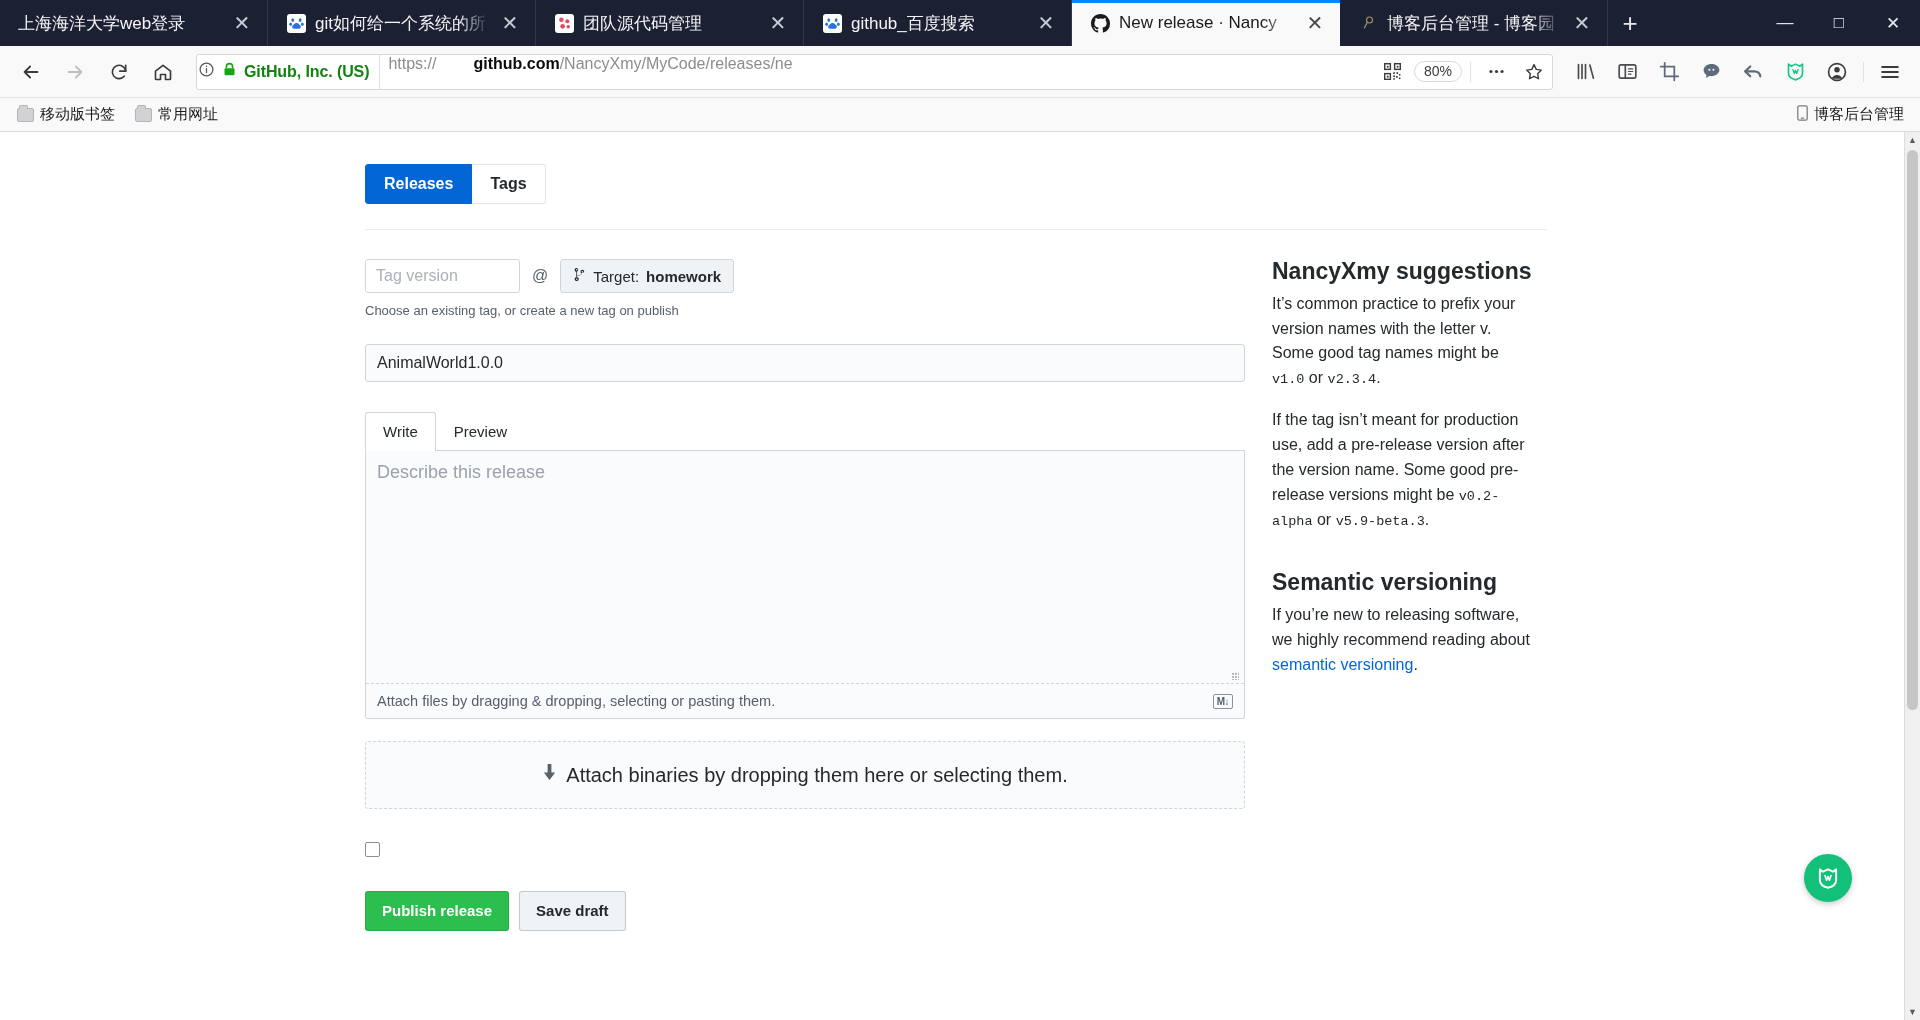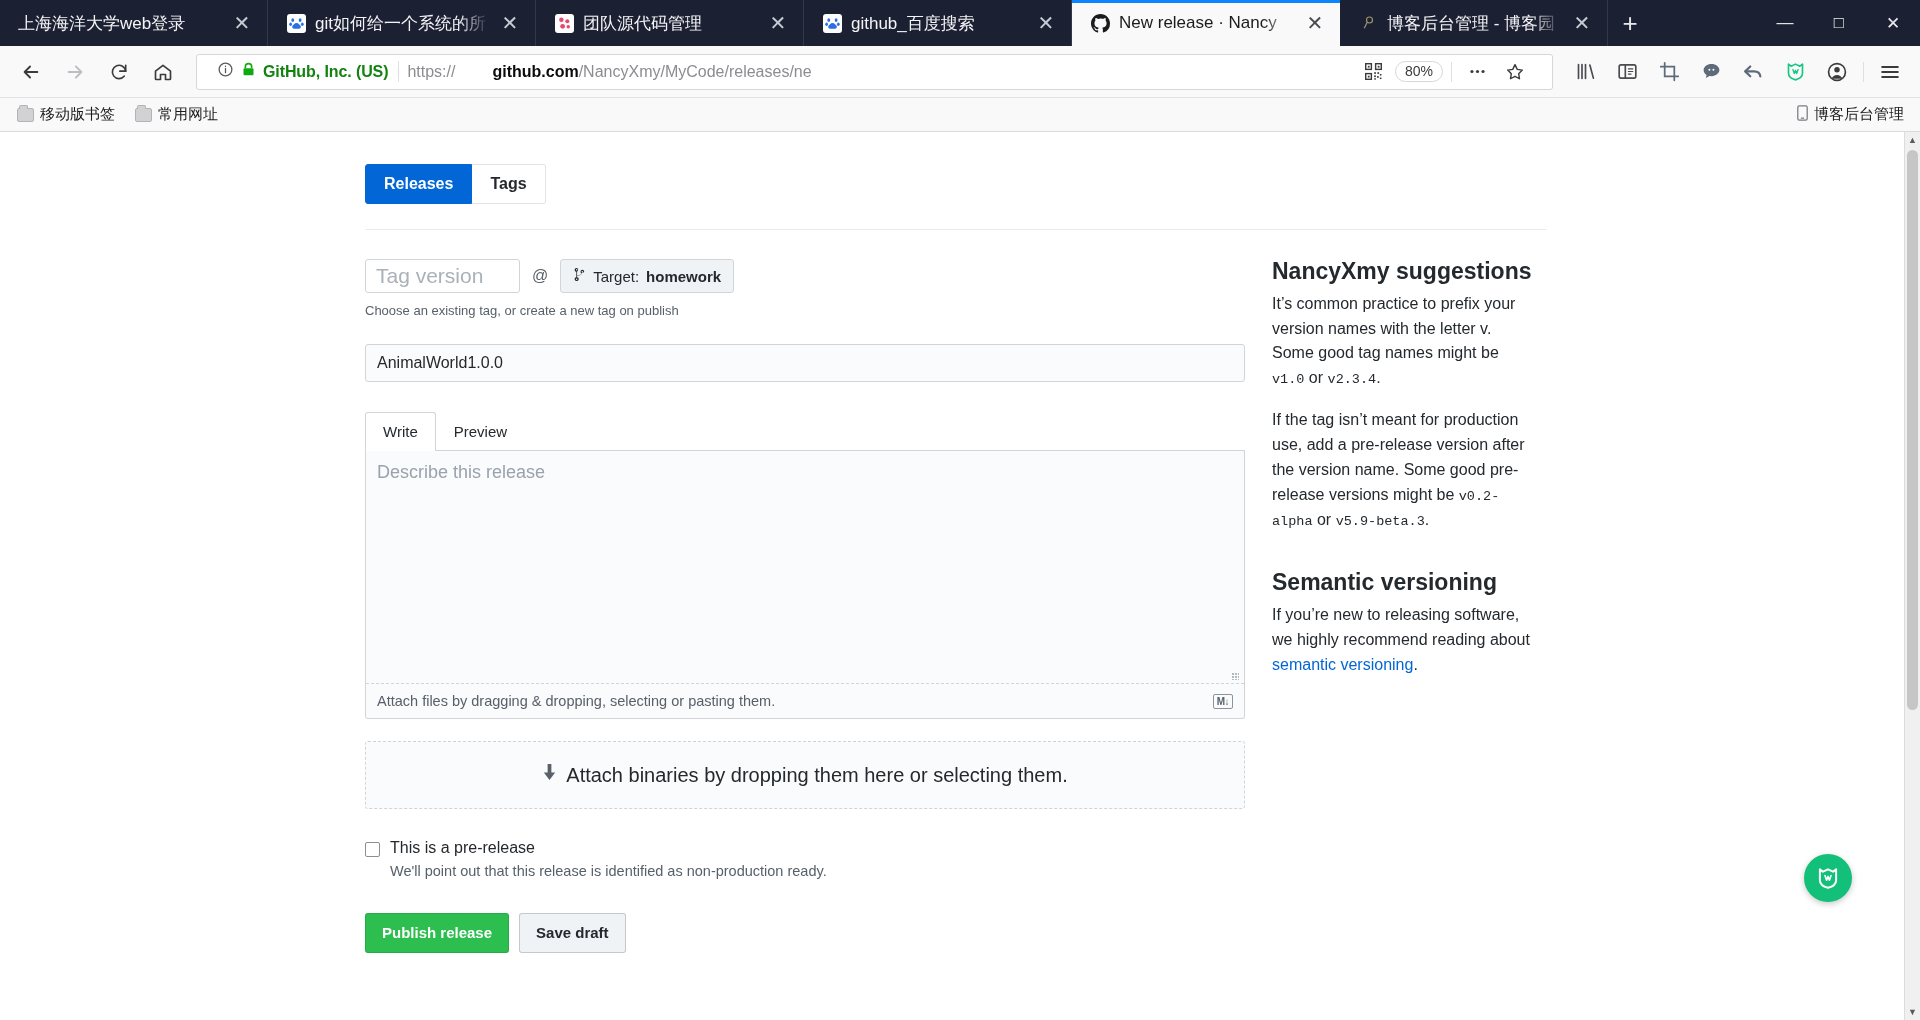--- a/index.html
+++ b/index.html
@@ -124,22 +124,21 @@
   .navbtn.dim { color: #bdbdc2; }
 
   .urlbar {
     flex: 1 1 auto;
     height: 36px;
     margin: 0 10px;
     background: #ffffff;
     border: 1px solid #d7d7db;
     border-radius: 3px;
     display: flex;
-    align-items: center;
-    padding: 0 20px;
+    padding: 0 1px;
     gap: 8px;
     min-width: 0;
   }
   .ident {
     display: flex; align-items: center; gap: 7px;
     flex: 0 0 auto;
     padding-right: 10px;
     border-right: 1px solid #e0e0e3;
   }
   .ident .org {
@@ -260,21 +259,21 @@
   .maincol { width: 880px; padding-top: 29px; }
   .sidecol { width: 263px; margin-left: 27px; padding-top: 27px; }
 
   .tagrow { display: flex; align-items: center; gap: 12px; }
   .tag-input {
     width: 155px;
     height: 34px;
     border: 1px solid #d1d5da;
     border-radius: 3px;
     padding: 0 10px;
-    font-size: 21px;
+    font-size: 16px;
     color: #24292e;
     background: #fff;
     font-family: "Liberation Sans", sans-serif;
   }
   .tag-input::placeholder { color: #aab1b8; }
   .at { color: #586069; font-size: 16px; }
   .target-btn {
     height: 34px;
     display: inline-flex;
     align-items: center;
@@ -779,24 +778,20 @@
               <span class="dz-arrow">
                 <svg width="15" height="17" viewBox="0 0 16 18" fill="#586069">
                     <path d="M6 0h4v9h4l-6 8-6-8h4z"></path>
                   </svg>
               </span>
               <span>Attach binaries by dropping them here or selecting them.</span>
             </div>
 
             <div class="prerelease">
               <span class="cb"></span>
-              <span>
-                <div class="pr-label">This is a pre-release</div>
-                <div class="pr-note">We'll point out that this release is identified as non-production ready.</div>
-              </span>
             </div>
 
             <div class="actions">
               <button class="btn-green">Publish release</button>
               <button class="btn-grey">Save draft</button>
             </div>
           </div>
 
           <div class="sidecol">
             <h3 class="side-h">NancyXmy suggestions</h3>

